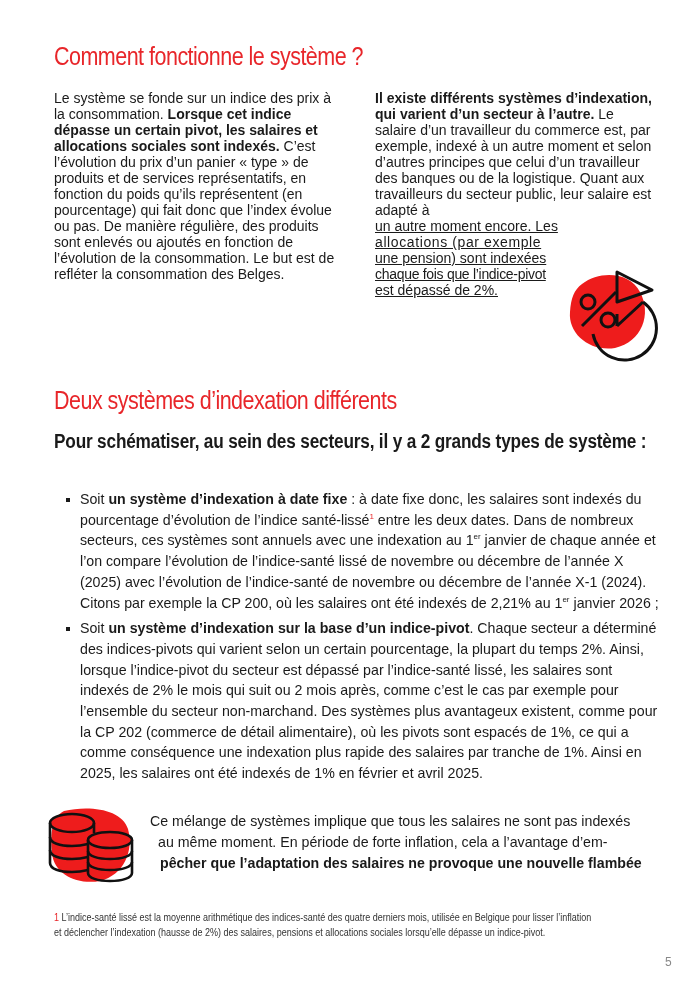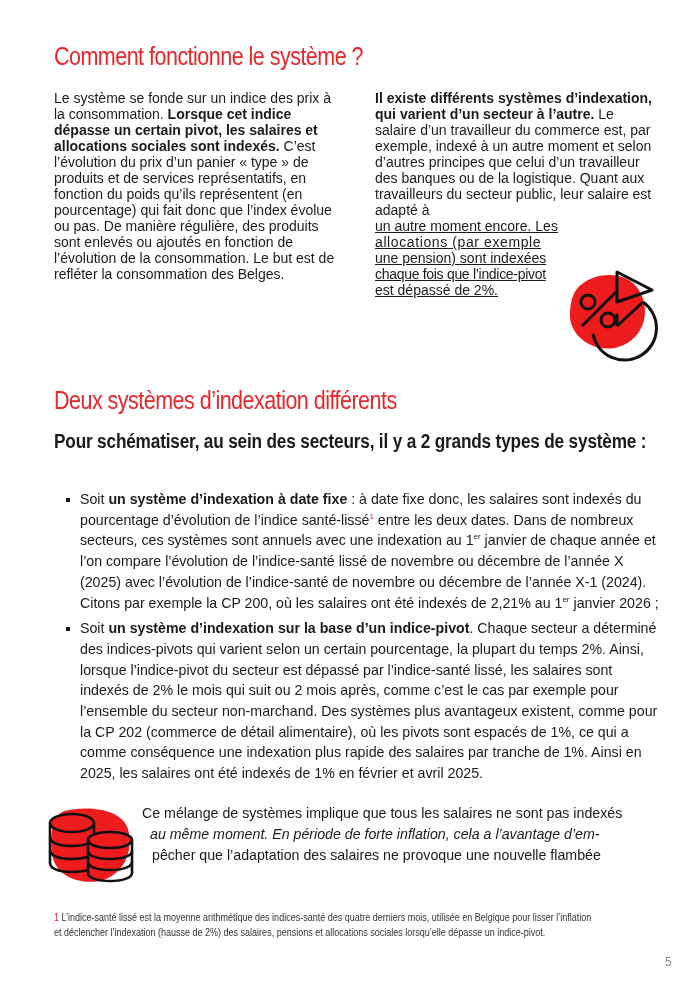--- a/index.html
+++ b/index.html
@@ -15,25 +15,25 @@
   b { font-weight: bold; }
   .narrow { display: block; width: 200px; text-decoration: underline; }
   .subhead { position: absolute; left: 54px; top: 430px; font-size: 20px; font-weight: bold; margin: 0;
              transform: scaleX(0.86); transform-origin: left top; white-space: nowrap; letter-spacing: -0.2px; }
   ul.bullets { position: absolute; left: 54px; top: 479px; width: 600px; margin: 10px; padding: 0; list-style: none;
                font-size: 14.2px; line-height: 20.7px; }
   ul.bullets li { position: relative; padding-left: 16px; margin-bottom: 5px; }
   ul.bullets li .dot { position: absolute; left: 2px; top: 9px; width: 4px; height: 4px; background: #1a1a1a; }
   sup { font-size: 8px; line-height: 0; vertical-align: super; }
   sup.red { color: #e8262a; }
-  .mix { position: absolute; left: 142px; top: 803px; width: 510px; font-size: 14.2px; line-height: 21px; margin: 0; }
+  .mix { position: absolute; left: 142px; top: 803px; width: 510px; font-size: 14.2px; line-height: 21px; margin: 8px; }
   .mix span { display: block; }
   .mix .l1 { padding-left: 0; }
-  .mix .l2 { padding-left: 8px; font-style: italic; }
-  .mix .l3 { padding-left: 10px; }
+  .mix .l2 { padding-left: 8px; }
+  .mix .l3 { padding-left: 10px; font-weight: bold; }
   .mix .l4 { padding-left: 4px; }
   .footnote { position: absolute; left: 54px; top: 910px; width: 600px; font-size: 10px; line-height: 15px; color: #333;
               margin: 0; transform: scaleX(0.9); transform-origin: left top; white-space: nowrap; }
   .footnote .fnum { color: #e8262a; }
   .pagenum { position: absolute; left: 665px; top: 955px; font-size: 12px; color: #888; }
   .icon-pct { position: absolute; left: 560px; top: 262px; width: 100px; height: 100px; }
   .icon-coins { position: absolute; left: 44px; top: 805px; width: 96px; height: 80px; }
 </style>
 </head>
 <body>

